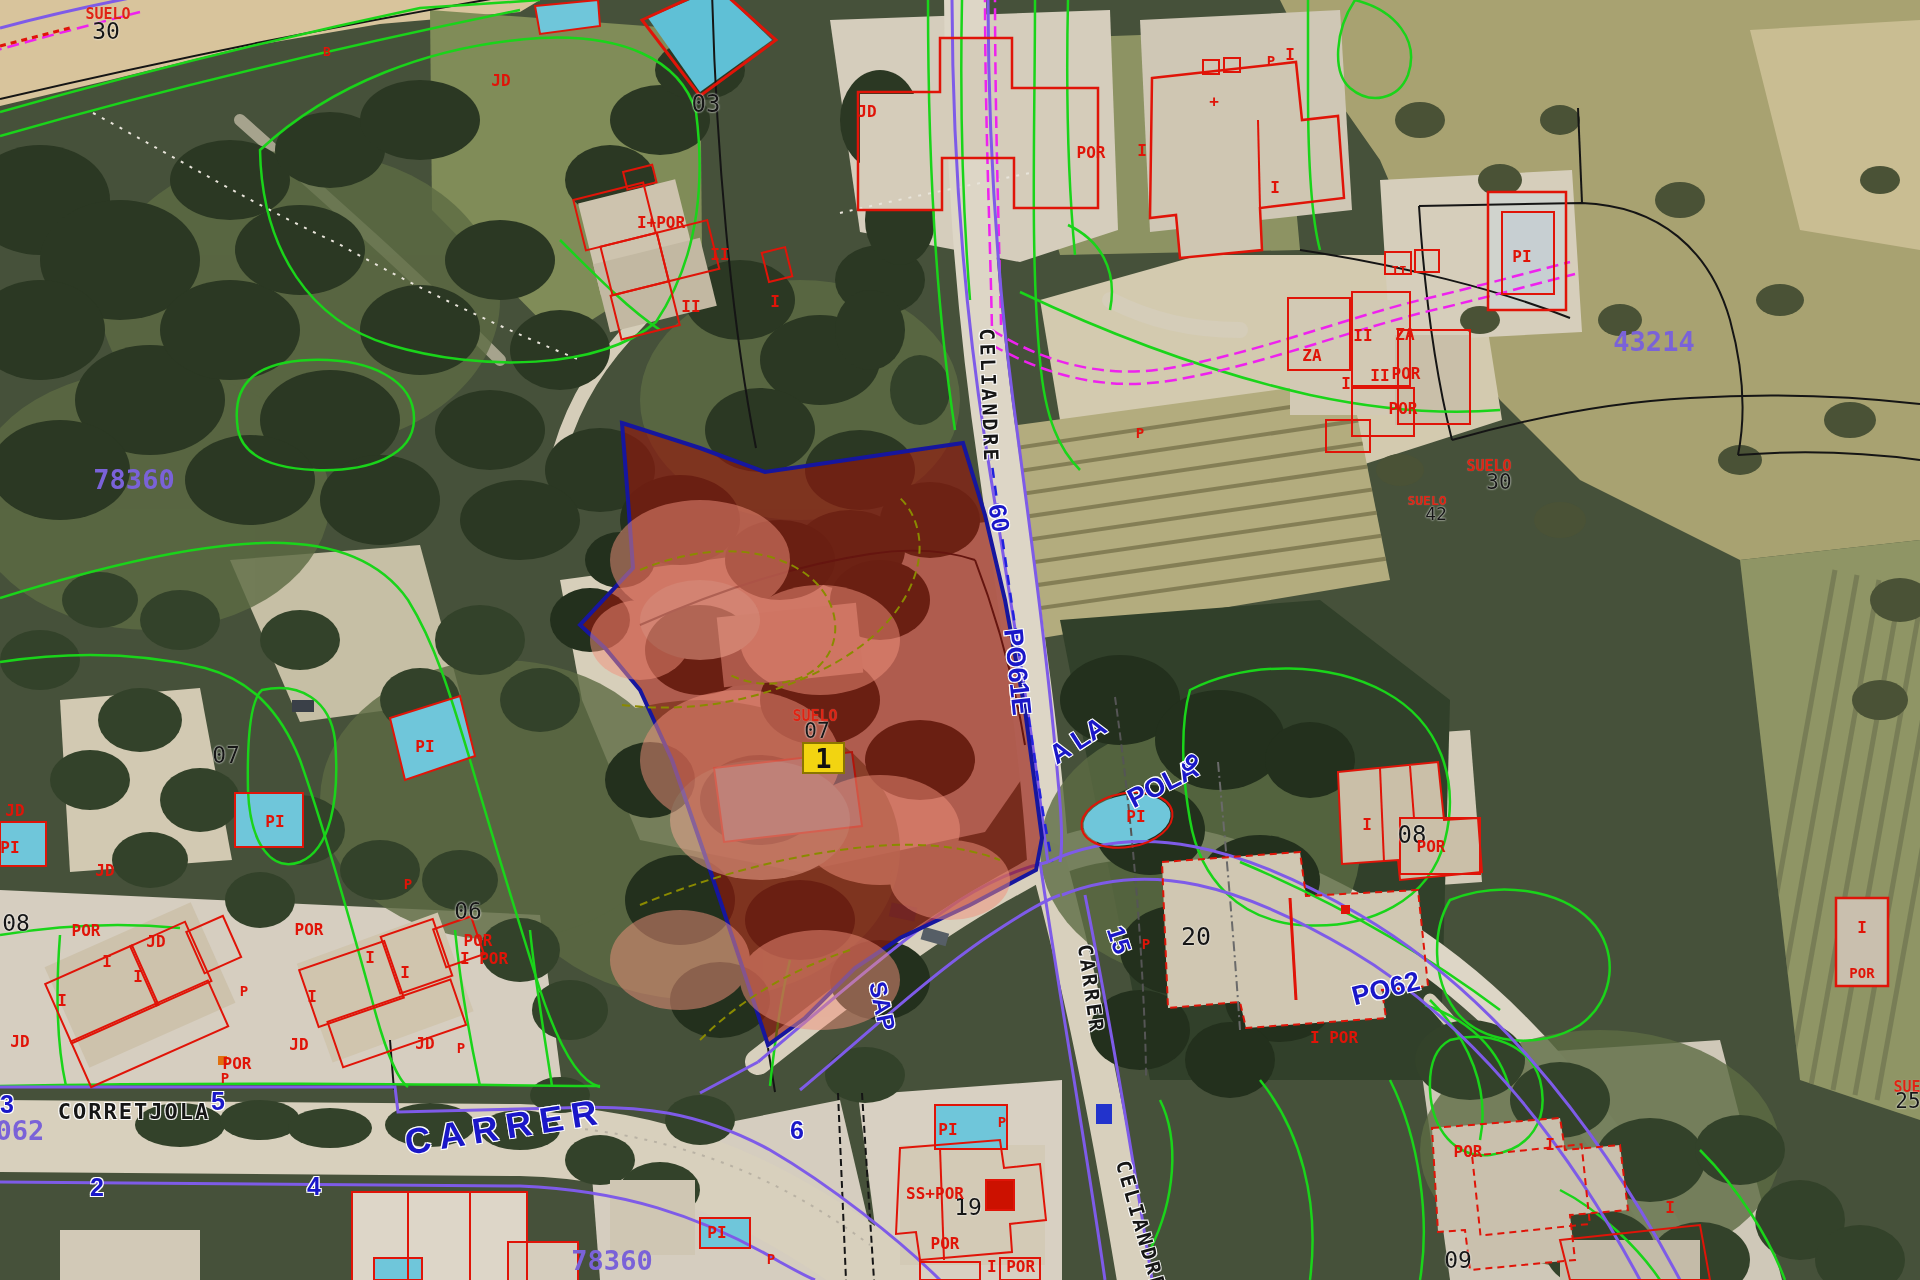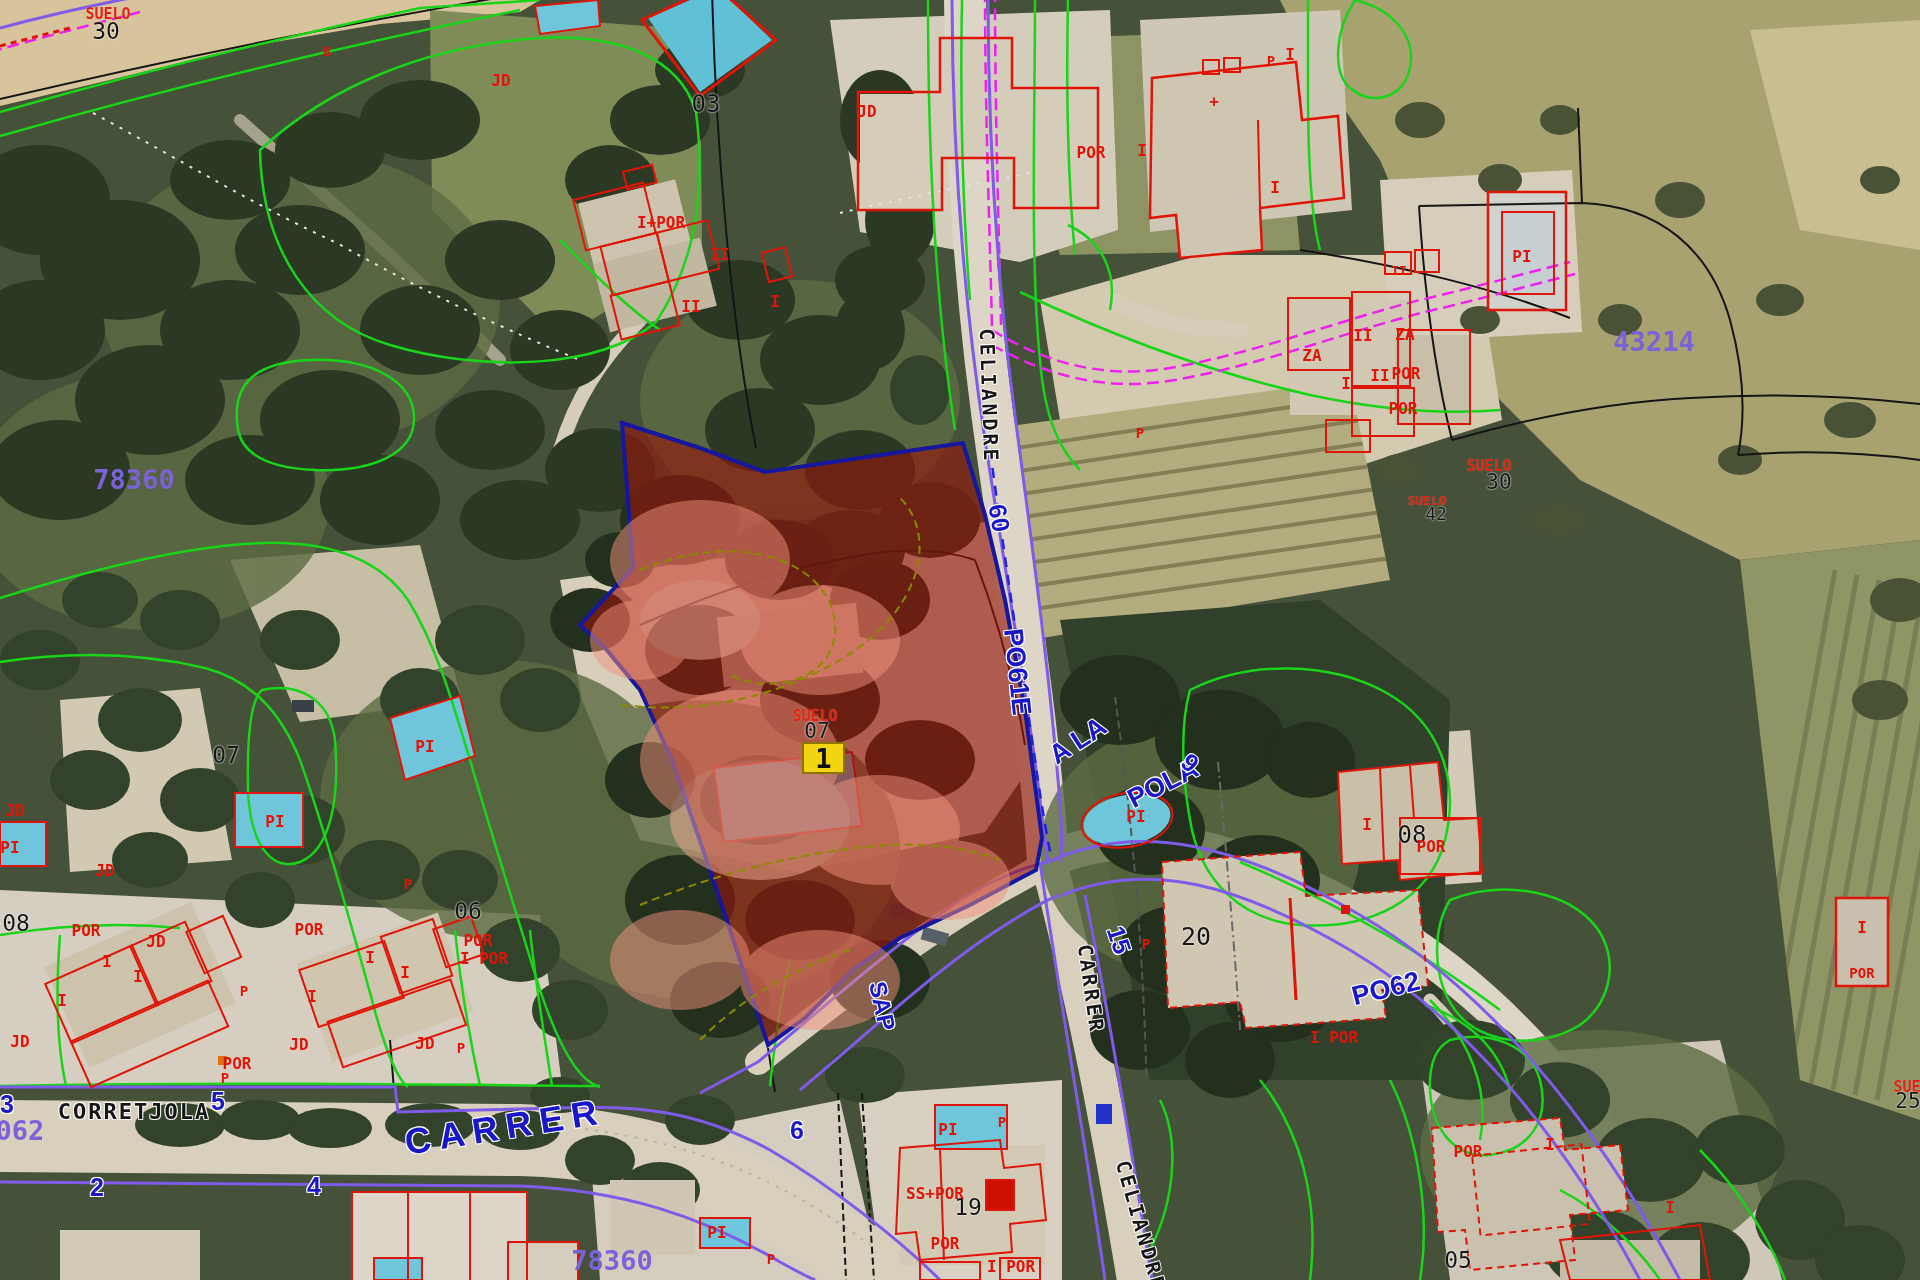--- a/index.html
+++ b/index.html
@@ -468,21 +468,21 @@
       <div class="map-label lbl-parcel-num" style="left: 1436px; top: 514px; color: rgb(22, 22, 22); font-size: 18px; font-weight: 400; font-family: &quot;DejaVu Sans Mono&quot;, monospace; transform: translate(-50%, -50%);">42</div>
       <div class="map-label lbl-parcel-num" style="left: 817px; top: 731px; color: rgb(22, 22, 22); font-size: 21px; font-weight: 400; font-family: &quot;DejaVu Sans Mono&quot;, monospace; transform: translate(-50%, -50%);">07</div>
       <div class="map-label lbl-parcel-num" style="left: 1908px; top: 1101px; color: rgb(22, 22, 22); font-size: 21px; font-weight: 400; font-family: &quot;DejaVu Sans Mono&quot;, monospace; transform: translate(-50%, -50%);">25</div>
       <div class="map-label lbl-parcel-num" style="left: 706px; top: 104px; color: rgb(22, 22, 22); font-size: 24px; font-weight: 400; font-family: &quot;DejaVu Sans Mono&quot;, monospace; transform: translate(-50%, -50%);">03</div>
       <div class="map-label lbl-parcel-num" style="left: 226px; top: 755px; color: rgb(22, 22, 22); font-size: 23px; font-weight: 400; font-family: &quot;DejaVu Sans Mono&quot;, monospace; transform: translate(-50%, -50%);">07</div>
       <div class="map-label lbl-parcel-num" style="left: 16px; top: 923px; color: rgb(22, 22, 22); font-size: 23px; font-weight: 400; font-family: &quot;DejaVu Sans Mono&quot;, monospace; transform: translate(-50%, -50%);">08</div>
       <div class="map-label lbl-parcel-num" style="left: 468px; top: 911px; color: rgb(22, 22, 22); font-size: 23px; font-weight: 400; font-family: &quot;DejaVu Sans Mono&quot;, monospace; transform: translate(-50%, -50%);">06</div>
       <div class="map-label lbl-parcel-num" style="left: 1196px; top: 936px; color: rgb(22, 22, 22); font-size: 25px; font-weight: 400; font-family: &quot;DejaVu Sans Mono&quot;, monospace; transform: translate(-50%, -50%);">20</div>
       <div class="map-label lbl-parcel-num" style="left: 1412px; top: 835px; color: rgb(22, 22, 22); font-size: 24px; font-weight: 400; font-family: &quot;DejaVu Sans Mono&quot;, monospace; transform: translate(-50%, -50%);">08</div>
       <div class="map-label lbl-parcel-num" style="left: 968px; top: 1207px; color: rgb(22, 22, 22); font-size: 23px; font-weight: 400; font-family: &quot;DejaVu Sans Mono&quot;, monospace; transform: translate(-50%, -50%);">19</div>
-      <div class="map-label lbl-parcel-num" style="left: 1458px; top: 1260px; color: rgb(22, 22, 22); font-size: 23px; font-weight: 400; font-family: &quot;DejaVu Sans Mono&quot;, monospace; transform: translate(-50%, -50%);">05</div>
+      <div class="map-label lbl-parcel-num" style="left: 1458px; top: 1260px; color: rgb(22, 22, 22); font-size: 23px; font-weight: 400; font-family: &quot;DejaVu Sans Mono&quot;, monospace; transform: translate(-50%, -50%);">09</div>
       <div class="map-label lbl-bldg" style="left: 501px; top: 81px; color: rgb(224, 20, 8); font-size: 16px; font-weight: 700; font-family: &quot;DejaVu Sans Mono&quot;, monospace; transform: translate(-50%, -50%);">JD</div>
       <div class="map-label lbl-bldg" style="left: 327px; top: 51px; color: rgb(224, 20, 8); font-size: 13px; font-weight: 700; font-family: &quot;DejaVu Sans Mono&quot;, monospace; transform: translate(-50%, -50%);">B</div>
       <div class="map-label lbl-bldg" style="left: 867px; top: 112px; color: rgb(224, 20, 8); font-size: 16px; font-weight: 700; font-family: &quot;DejaVu Sans Mono&quot;, monospace; transform: translate(-50%, -50%);">JD</div>
       <div class="map-label lbl-bldg" style="left: 1271px; top: 61px; color: rgb(224, 20, 8); font-size: 14px; font-weight: 700; font-family: &quot;DejaVu Sans Mono&quot;, monospace; transform: translate(-50%, -50%);">P</div>
       <div class="map-label lbl-bldg" style="left: 661px; top: 223px; color: rgb(224, 20, 8); font-size: 16px; font-weight: 700; font-family: &quot;DejaVu Sans Mono&quot;, monospace; transform: translate(-50%, -50%);">I+POR</div>
       <div class="map-label lbl-bldg" style="left: 720px; top: 255px; color: rgb(224, 20, 8); font-size: 16px; font-weight: 700; font-family: &quot;DejaVu Sans Mono&quot;, monospace; transform: translate(-50%, -50%);">II</div>
       <div class="map-label lbl-bldg" style="left: 691px; top: 307px; color: rgb(224, 20, 8); font-size: 16px; font-weight: 700; font-family: &quot;DejaVu Sans Mono&quot;, monospace; transform: translate(-50%, -50%);">II</div>
       <div class="map-label lbl-bldg" style="left: 775px; top: 302px; color: rgb(224, 20, 8); font-size: 16px; font-weight: 700; font-family: &quot;DejaVu Sans Mono&quot;, monospace; transform: translate(-50%, -50%);">I</div>
       <div class="map-label lbl-bldg" style="left: 1091px; top: 153px; color: rgb(224, 20, 8); font-size: 16px; font-weight: 700; font-family: &quot;DejaVu Sans Mono&quot;, monospace; transform: translate(-50%, -50%);">POR</div>
       <div class="map-label lbl-bldg" style="left: 1142px; top: 151px; color: rgb(224, 20, 8); font-size: 16px; font-weight: 700; font-family: &quot;DejaVu Sans Mono&quot;, monospace; transform: translate(-50%, -50%);">I</div>

